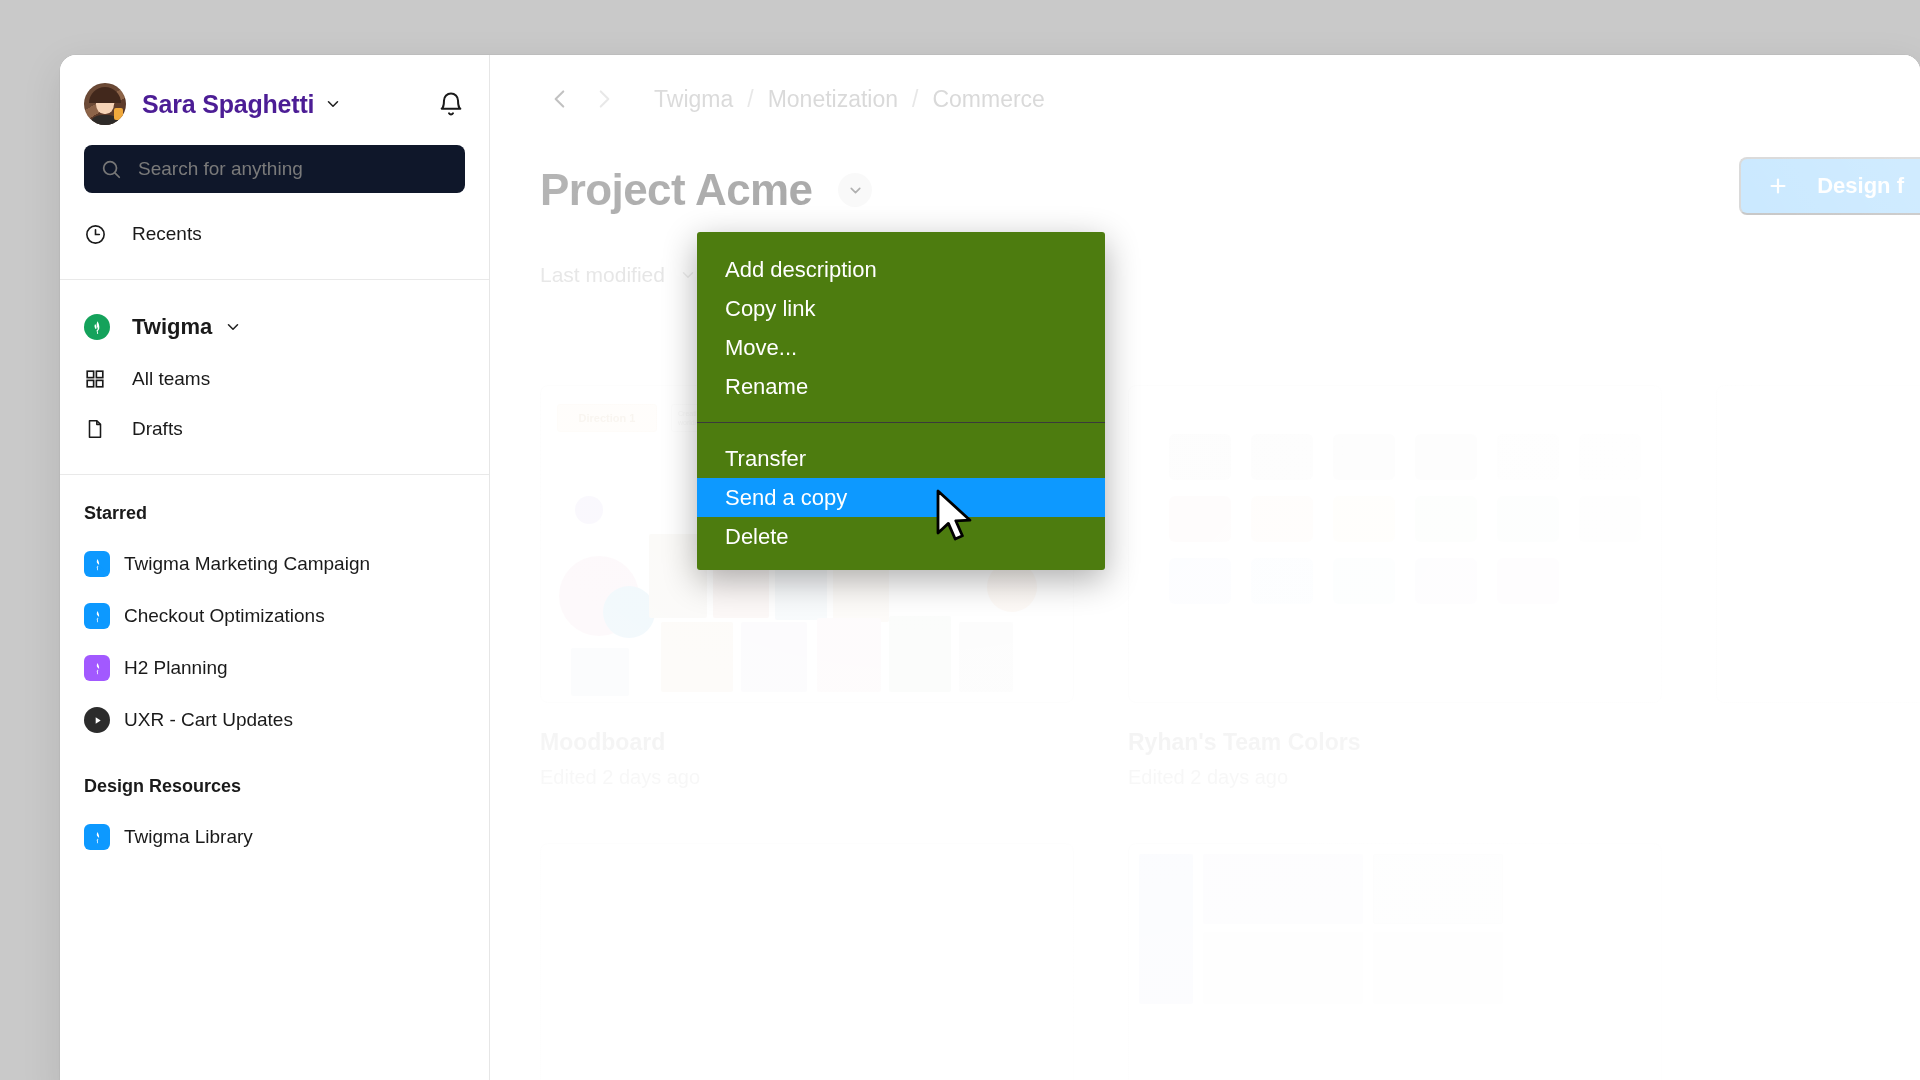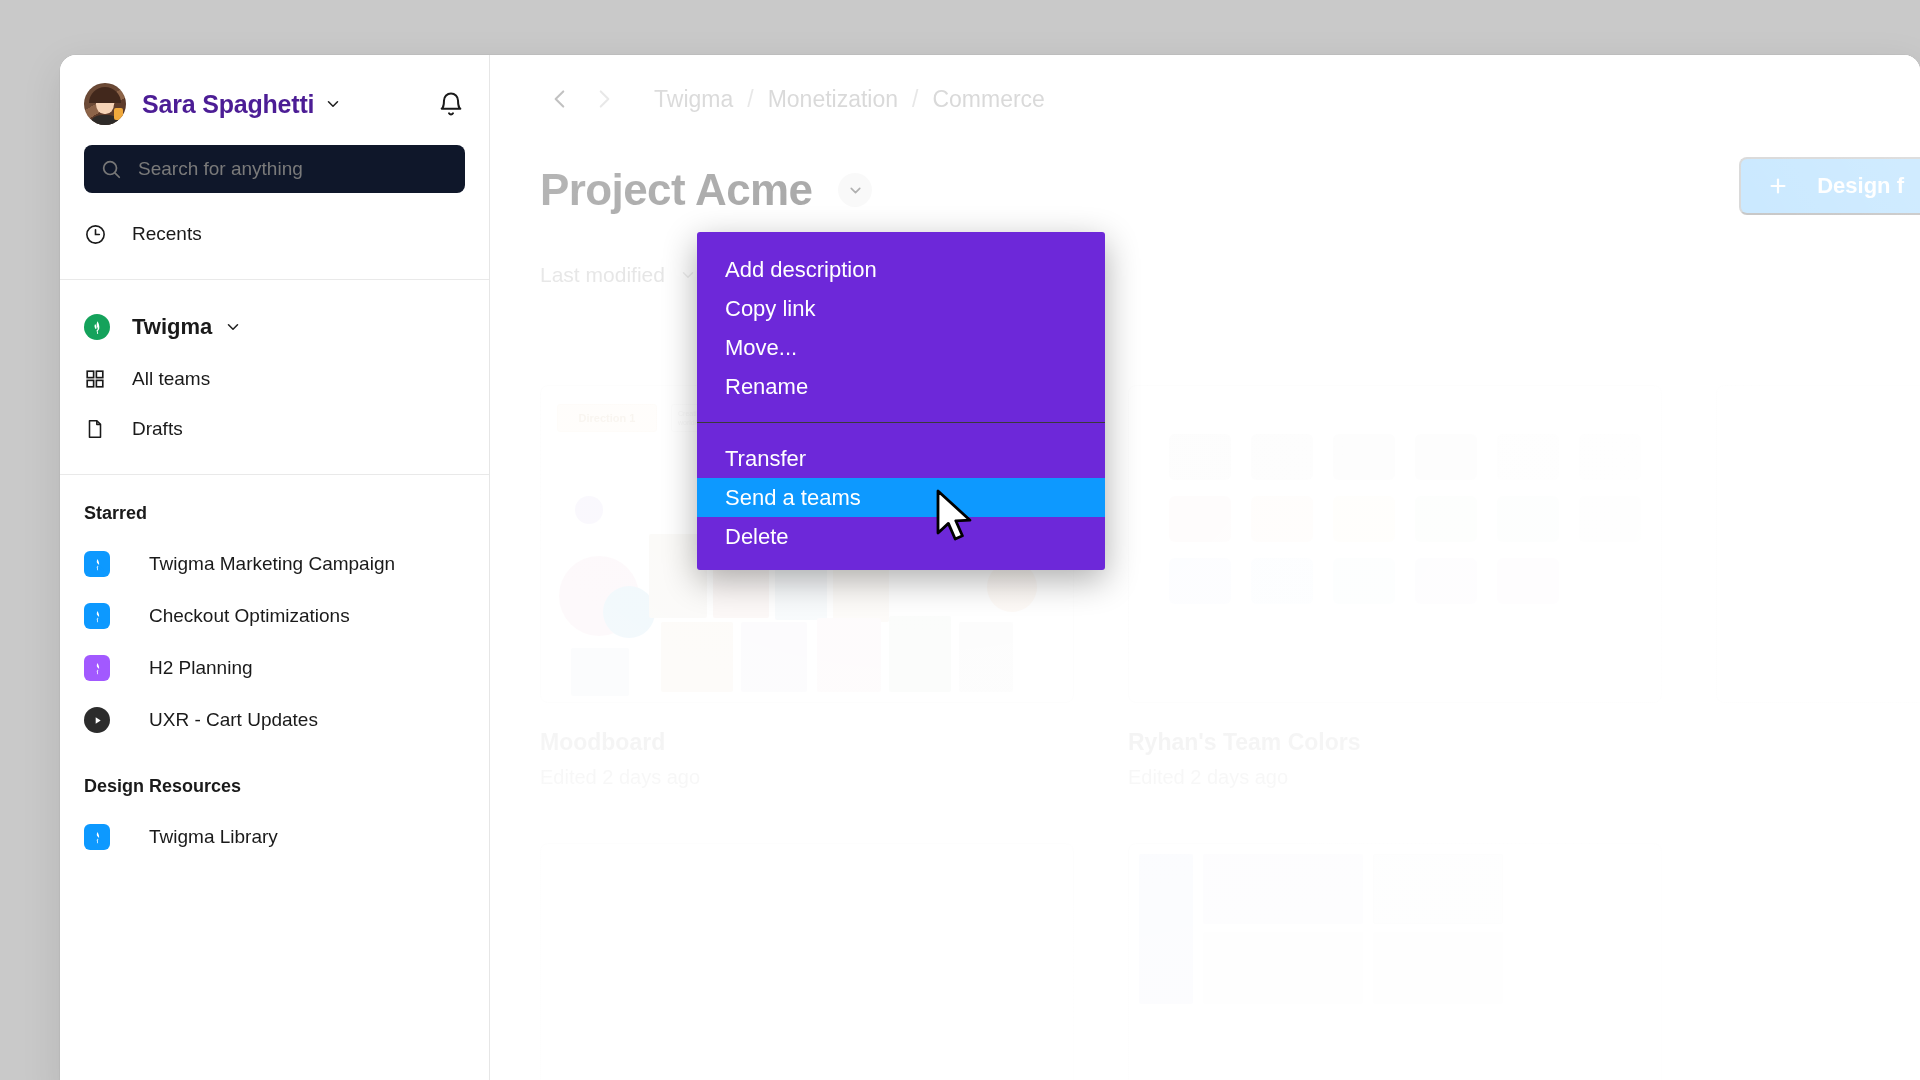--- a/index.html
+++ b/index.html
@@ -93,21 +93,21 @@
 
   .section-title{
     padding:0 24px; font-size:18px; font-weight:700; color:#1a1a1a;
   }
   .file-item{ height:52px; display:flex; align-items:center; padding:0 24px; }
   .file-badge{
     width:26px; height:26px; border-radius:6px; flex:0 0 26px;
     display:flex; align-items:center; justify-content:center;
   }
   .file-badge.round{ border-radius:50%; }
-  .file-label{ margin-left:39px; font-size:19px; color:#1a1a1a; }
+  .file-label{ margin-left:14px; font-size:19px; color:#1a1a1a; }
 
   
   .main{ flex:1; position:relative; height:100%; background:#fff; overflow:hidden; }
   .crumbbar{ height:88px; display:flex; align-items:center; padding:0 0 0 48px; }
   .navarrow{ width:44px; height:44px; display:flex; align-items:center; justify-content:center; }
   .crumbs{ margin-left:28px; display:flex; align-items:center; font-size:23px; color:#8a8a8a; }
   .crumbs .sep{ margin:0 14px; color:#b5b5b5; }
   .crumbs .crumb{ color:#8a8a8a; }
 
   .title-row{ display:flex; align-items:center; padding:0 0 0 50px; margin-top:22px; position:relative; }
@@ -166,21 +166,21 @@
   .swatch{ width:62px; height:46px; border-radius:6px; }
   .scrim-soft{
     position:absolute; left:490px; top:250px; width:1430px; height:830px;
     background:radial-gradient(ellipse at 30% 35%, rgba(255,255,255,.55) 0%, rgba(255,255,255,.78) 60%, rgba(255,255,255,.85) 100%);
     pointer-events:none;
   }
 
   
   .ctxmenu{
     position:absolute; left:697px; top:232px; width:408px;
-    background:#6d28d9; border-radius:3px;
+    background:#4d7c0f; border-radius:3px;
     box-shadow:0 10px 34px rgba(0,0,0,.32);
     padding:18px 0 14px 0;
     z-index:40;
   }
   .ctx-item{
     height:39px; display:flex; align-items:center; padding:0 28px;
     font-size:22px; color:#ffffff;
   }
   .ctx-item.active{ background:#0D99FF; }
   .ctx-sep{ height:1px; background:#3a3a3a; margin:16px 0 16px 0; }
@@ -467,21 +467,21 @@
     </section>
   </div>
 
   <div class="ctxmenu">
     <div class="ctx-item">Add description</div>
     <div class="ctx-item">Copy link</div>
     <div class="ctx-item">Move...</div>
     <div class="ctx-item">Rename</div>
     <div class="ctx-sep"></div>
     <div class="ctx-item">Transfer</div>
-    <div class="ctx-item active">Send a teams</div>
+    <div class="ctx-item active">Send a copy</div>
     <div class="ctx-item">Delete</div>
   </div>
 
   <div class="cursor">
     <svg width="42" height="54" viewBox="0 0 21 27">
       <path d="M1 1 L1 22 L6.2 17.2 L9.6 25 L13.2 23.4 L9.9 15.9 L17 15.6 Z" fill="#ffffff" stroke="#000000" stroke-width="1.4" stroke-linejoin="round"></path>
     </svg>
   </div>
 </div>
 

